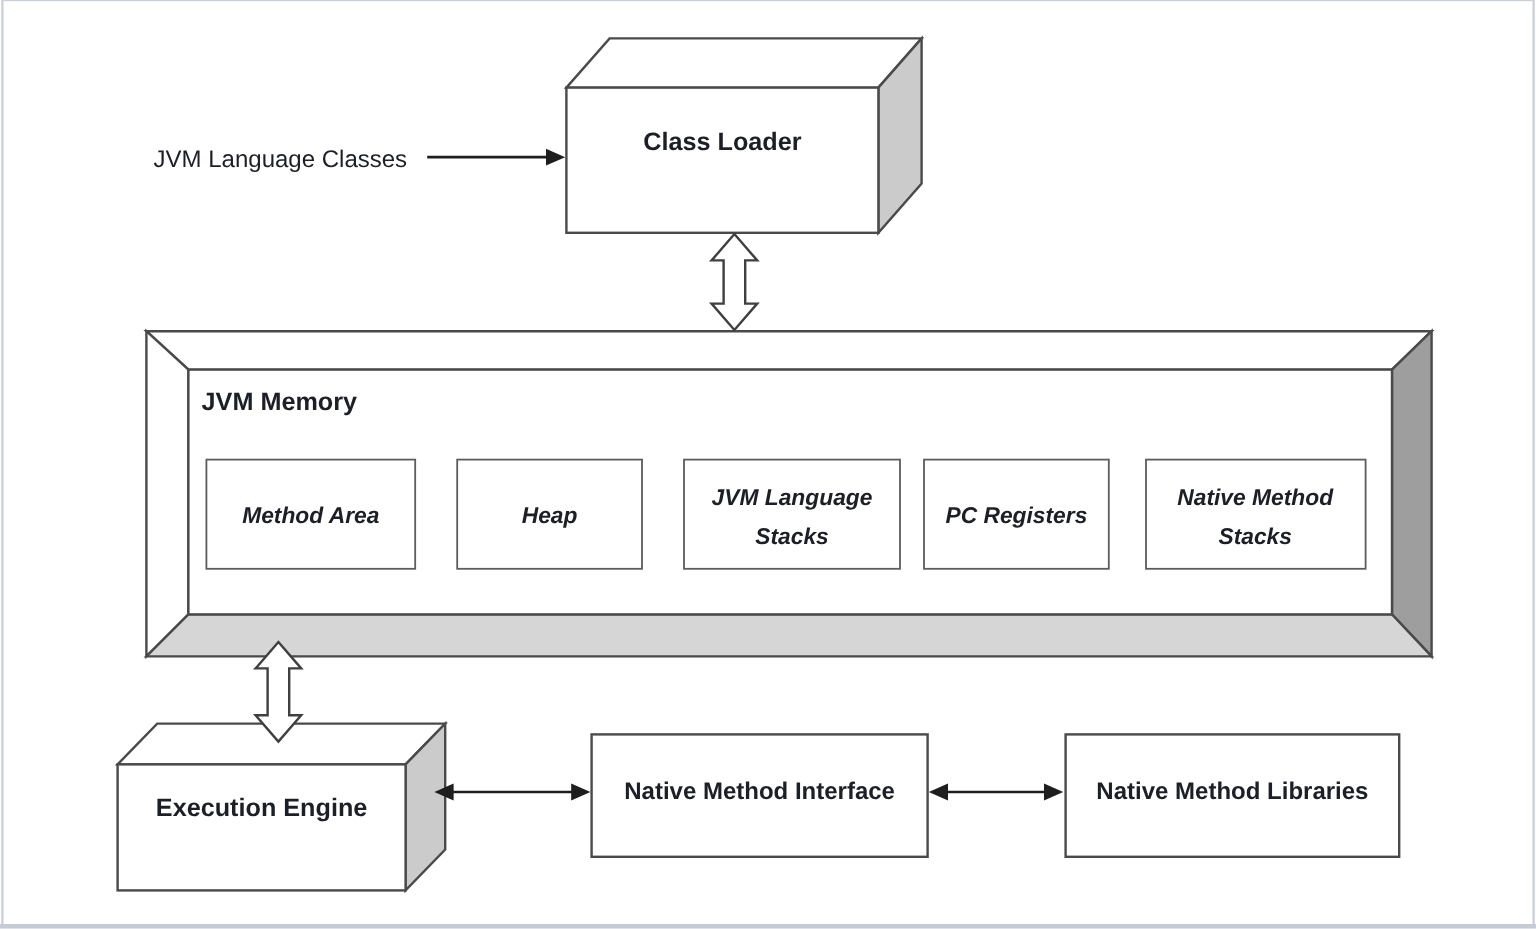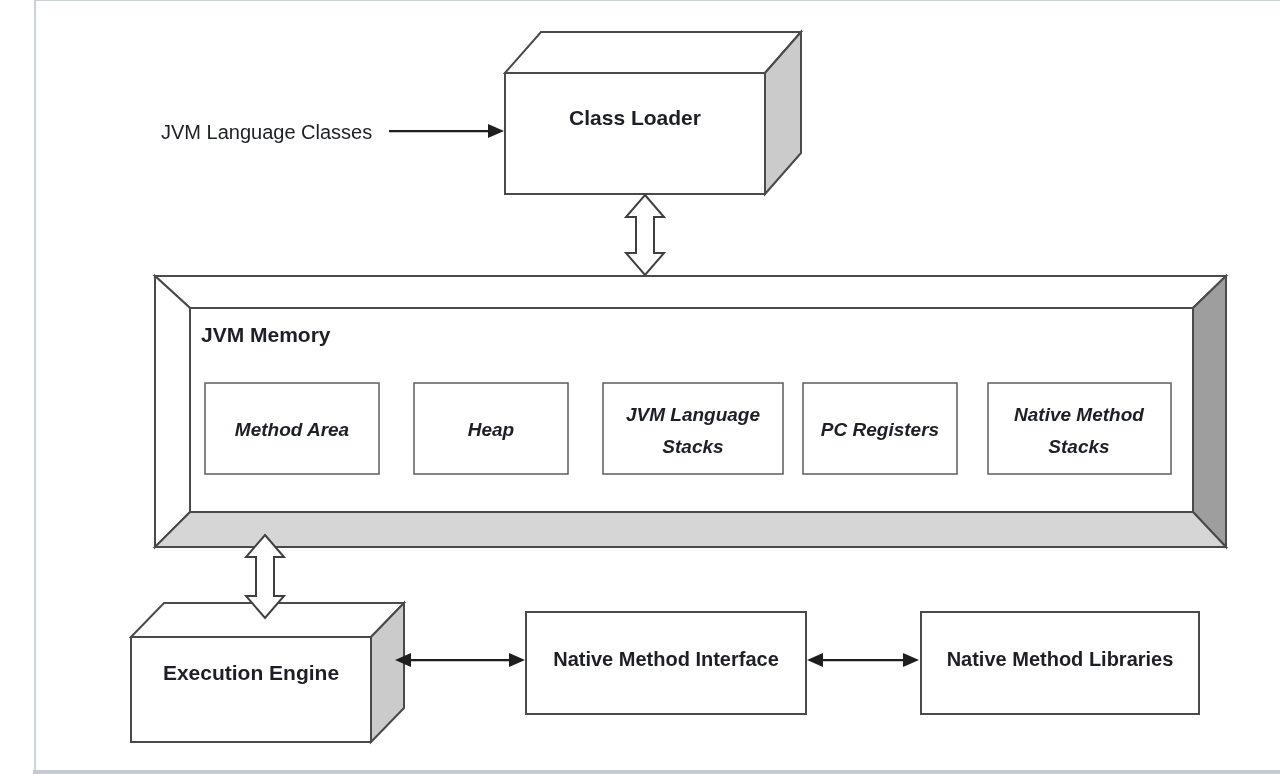--- a/index.html
+++ b/index.html
@@ -1,16 +1,16 @@
 <!DOCTYPE html>
 <html><head>
 <meta charset="utf-8">
 <style>
   html, body { margin: 0; padding: 0; background: #ffffff; }
-  .stage { width: 1221px; height: 774px; position: relative; margin-left: 33px; }
+  .stage { width: 1221px; height: 774px; position: relative; }
   svg { display: block; }
   text {
     font-family: "Liberation Sans", sans-serif;
     fill: #1d1f27;
   }
   .lbl-bold   { font-size: 21px; font-weight: bold; }
   .lbl-bold-sm{ font-size: 20px; font-weight: bold; }
   .lbl-plain  { font-size: 20px; font-weight: normal; }
   .lbl-italic { font-size: 19px; font-weight: bold; font-style: italic; }
   .box-stroke   { stroke: #4a4a4a; stroke-width: 2;   stroke-linejoin: miter; }

